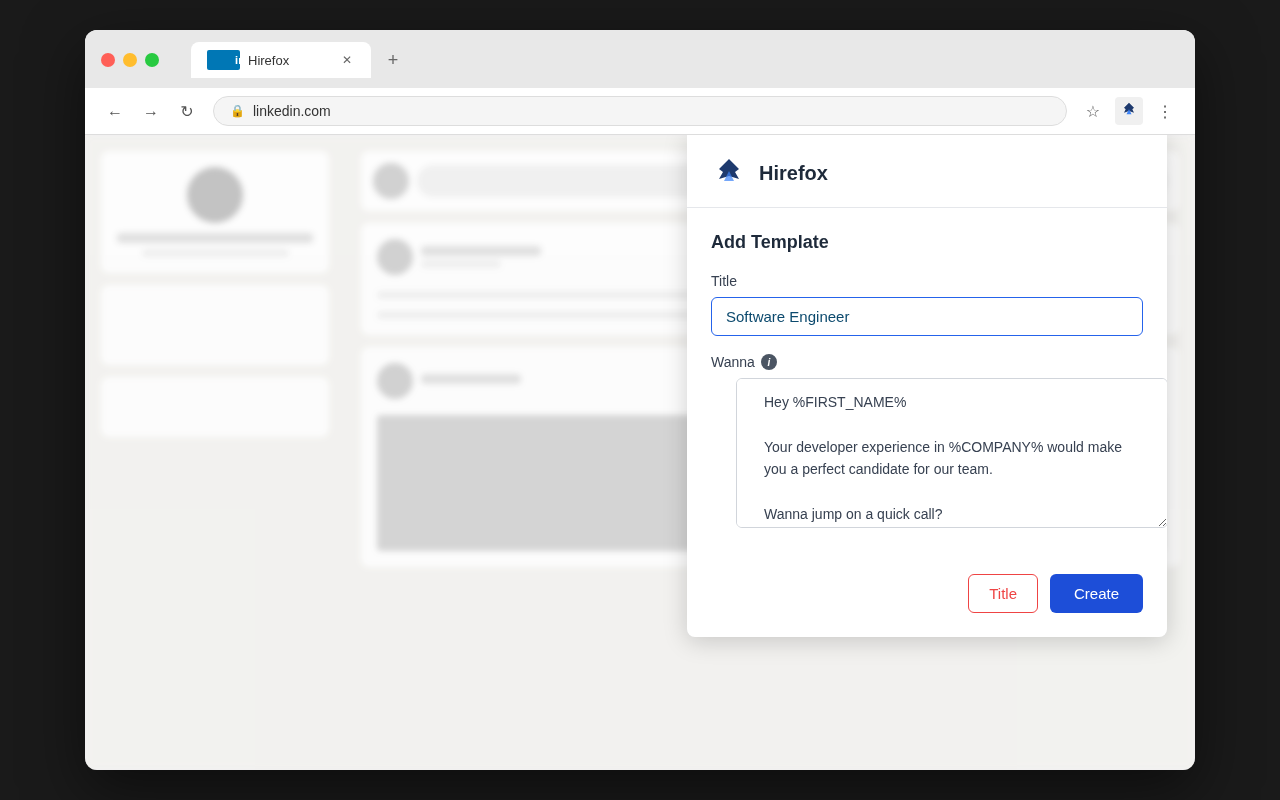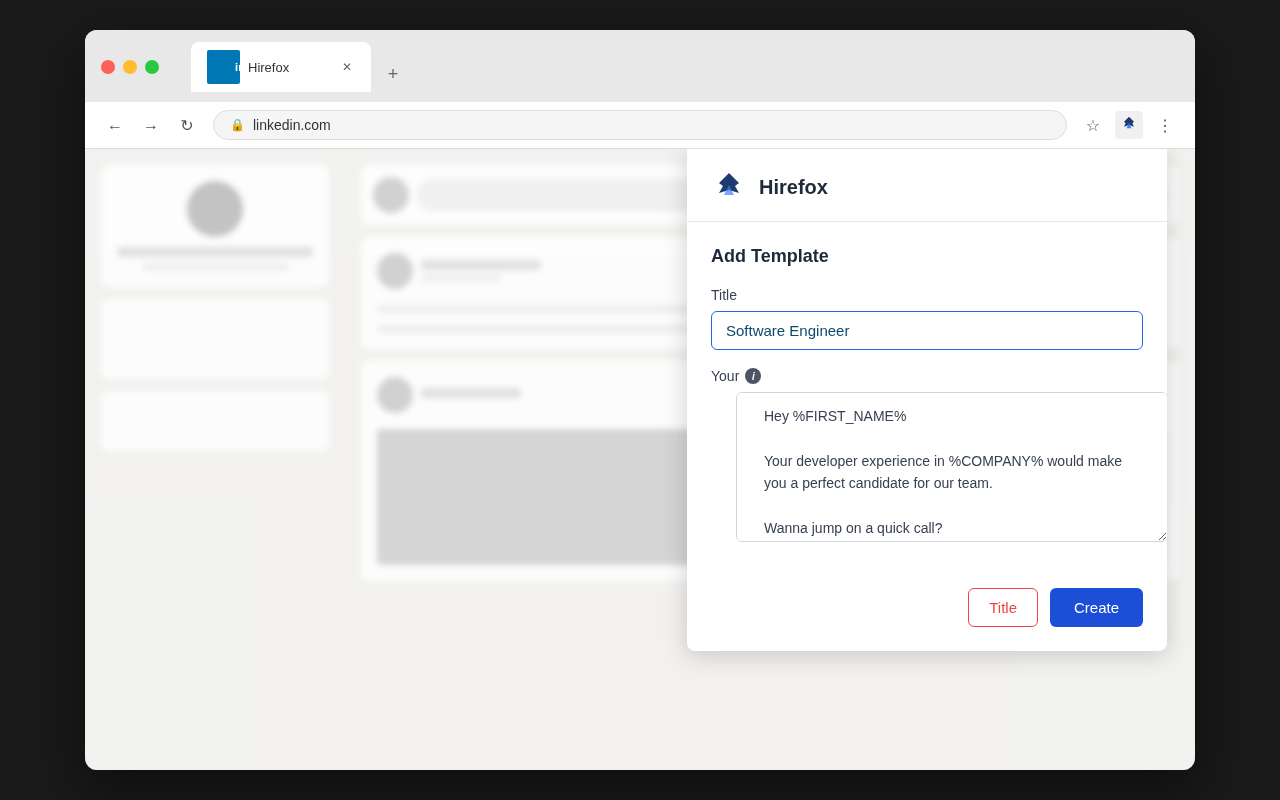--- a/index.html
+++ b/index.html
@@ -72,21 +72,21 @@
       display: flex;
       align-items: center;
       gap: 8px;
       font-size: 13px;
       color: #333;
       min-width: 180px;
     }
 
     .tab-favicon {
       width: 16px;
-      height: 34px;
+      height: 20px;
       background: #0077b5;
       border-radius: 2px;
       display: flex;
       align-items: center;
       justify-content: center;
       color: white;
       font-size: 11px;
       font-weight: bold;
       padding-left: 33px;
     }
@@ -490,21 +490,21 @@
 
         <div class="form-group">
           <div class="form-label">
             <span>Title</span>
           </div>
           <input class="form-input" type="text" value="Software Engineer" style="">
         </div>
 
         <div class="form-group">
           <div class="form-label">
-            <span>Your</span>
+            <span>Wanna</span>
             <div class="info-icon">
               <span>i</span>
             </div>
           </div>
           <textarea class="form-textarea" style="">Hey %FIRST_NAME%
 
 Your developer experience in %COMPANY% would make you a perfect candidate for our team.
 
 Wanna jump on a quick call?</textarea>
         </div>

